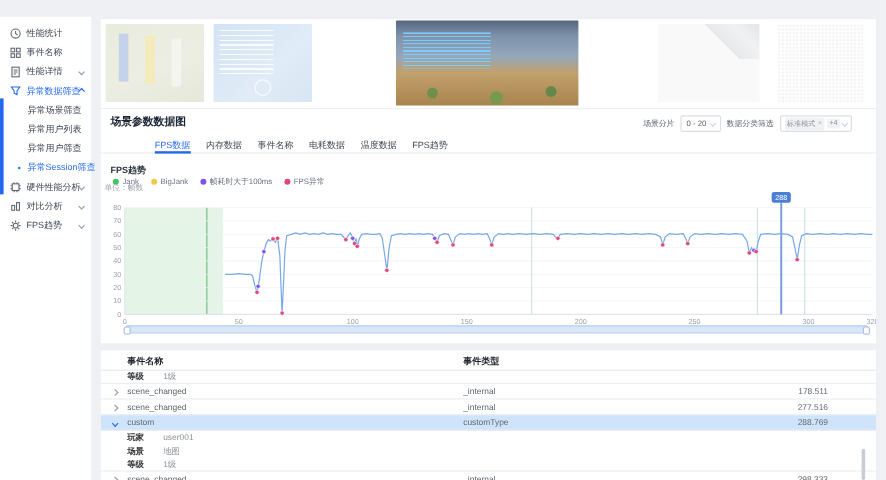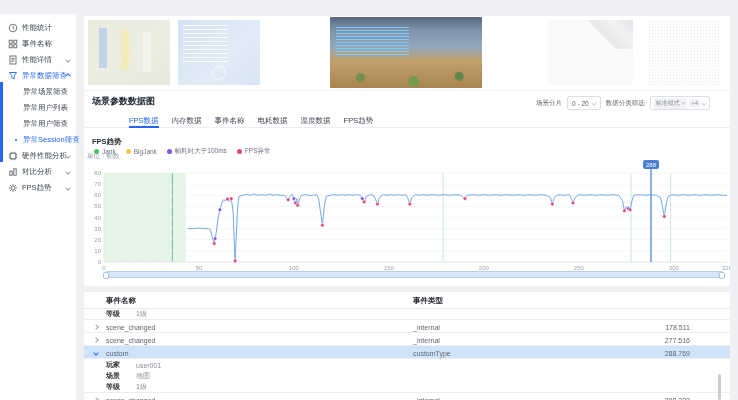--- a/index.html
+++ b/index.html
@@ -65,21 +65,21 @@
   .lg-item{display:flex;align-items:center;gap:3px;font-size:6.5px;color:#6b7280;}
   .lg-dot{width:5px;height:5px;border-radius:50%;}
   .unit-label{left:87px;top:152px;font-size:6.5px;color:#9aa3ad;}
   #fps-chart{left:84px;top:158px;}
   .slider{left:104px;top:271px;width:620px;height:7px;background:#d8e6f8;border:1px solid #b6cdee;border-radius:3px;box-sizing:border-box;cursor:pointer;}
   .slider::before,.slider::after{content:"";position:absolute;top:0;width:4px;height:5px;background:#fff;border:1px solid #a9c3e8;border-radius:2px;}
   .slider::before{left:-2px;}  .slider::after{right:-2px;}
   
   .t-head{position:absolute;left:0;top:0;width:706px;height:16px;border-bottom:1px solid #e6e9ed;}
   .t-head span{position:absolute;top:4px;font-size:7.5px;font-weight:bold;color:#1f2329;}
-  .c-name{left:22px;} .c-type{left:302px;margin-left:27px;} .c-time{right:23px;}
+  .c-name{left:22px;} .c-type{left:302px;} .c-time{right:23px;}
   .trow{position:absolute;left:0;width:646px;box-sizing:border-box;font-size:7px;color:#5f6670;cursor:pointer;}
   .trow span{position:absolute;top:50%;transform:translateY(-50%);white-space:nowrap;}
   .trow .time{right:40px;}
   .trow.hl{background:#cfe4fb;}
   .trow .exp{position:absolute;left:10px;top:50%;margin-top:-2px;border-color:#9aa1ab;}
   .trow.hl .exp{border-color:#2468f2;}
   .d-label{font-weight:bold;color:#303133;}
   .d-value{left:52px;color:#8a9099;}
   .rule{position:absolute;left:0;width:646px;height:1px;background:#eceef1;}
   .vscroll{position:absolute;left:634px;top:82px;width:3px;height:26px;border-radius:2px;background:#c9ccd1;}

